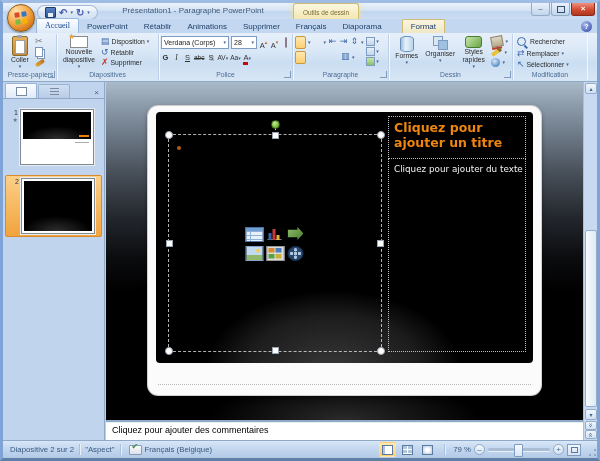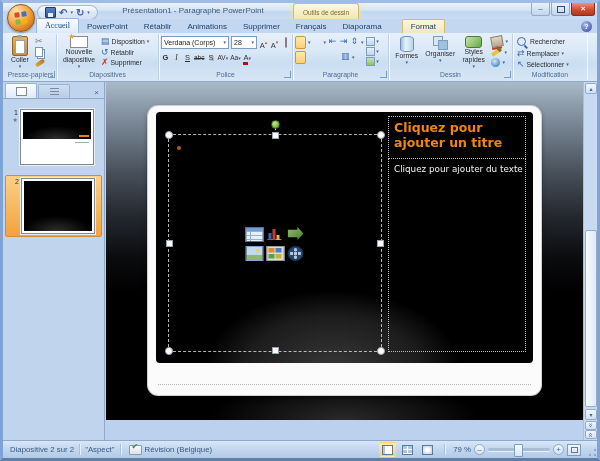--- a/index.html
+++ b/index.html
@@ -509,30 +509,33 @@
     <span class="sthumb"></span>
     <span class="sbtn" style="top:327px;">▾</span>
     <span class="sbtn" style="top:339px;height:9px;">
         <span class="dblchev up">«</span>
       </span>
     <span class="sbtn" style="top:348px;height:9px;">
         <span class="dblchev">«</span>
       </span>
   </div>
 
+  <div class="notes">
+    <span>Cliquez pour ajouter des commentaires</span>
+  </div>
 
   <div class="statusbar">
     <span style="padding-left:4px;">Diapositive 2 sur 2</span>
     <span class="ssep"></span>
     <span>"Aspect"</span>
     <span class="ssep"></span>
     <span class="ic-spell">
         <b>✔</b>
       </span>
-    <span>Révision (Belgique)</span>
+    <span>Français (Belgique)</span>
     <div class="sright">
       <span class="vb on">
           <span class="vb-n"></span>
         </span>
       <span class="vb">
           <span class="vb-s"></span>
         </span>
       <span class="vb">
           <span class="vb-p"></span>
         </span>

